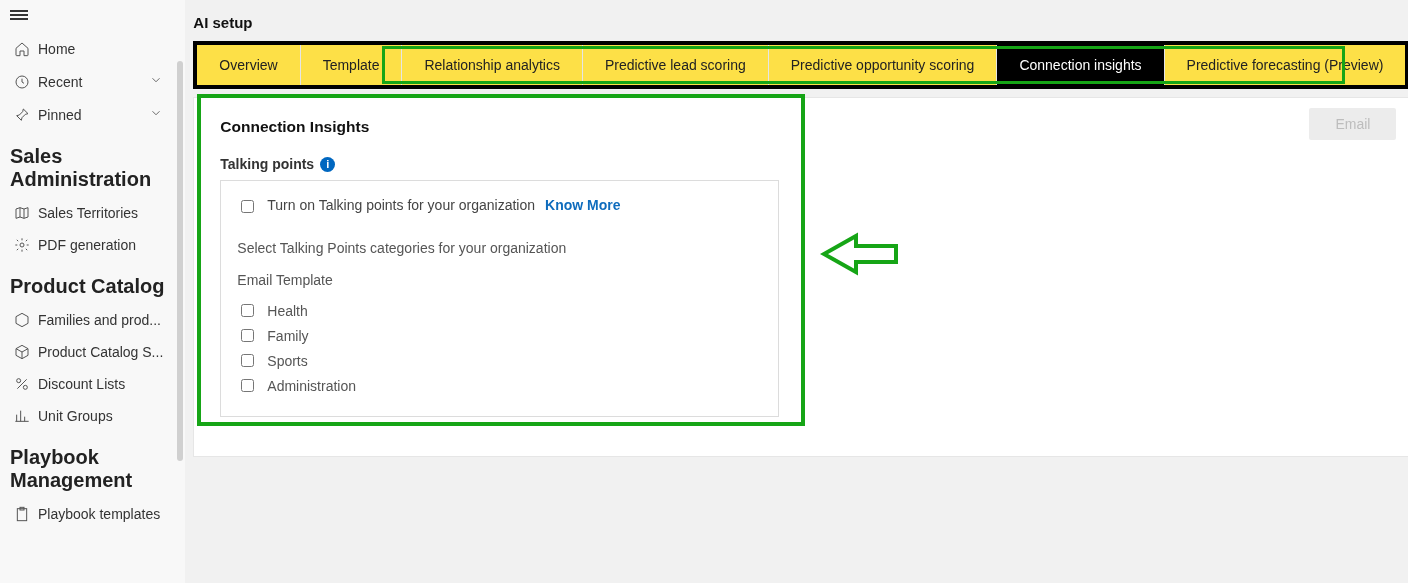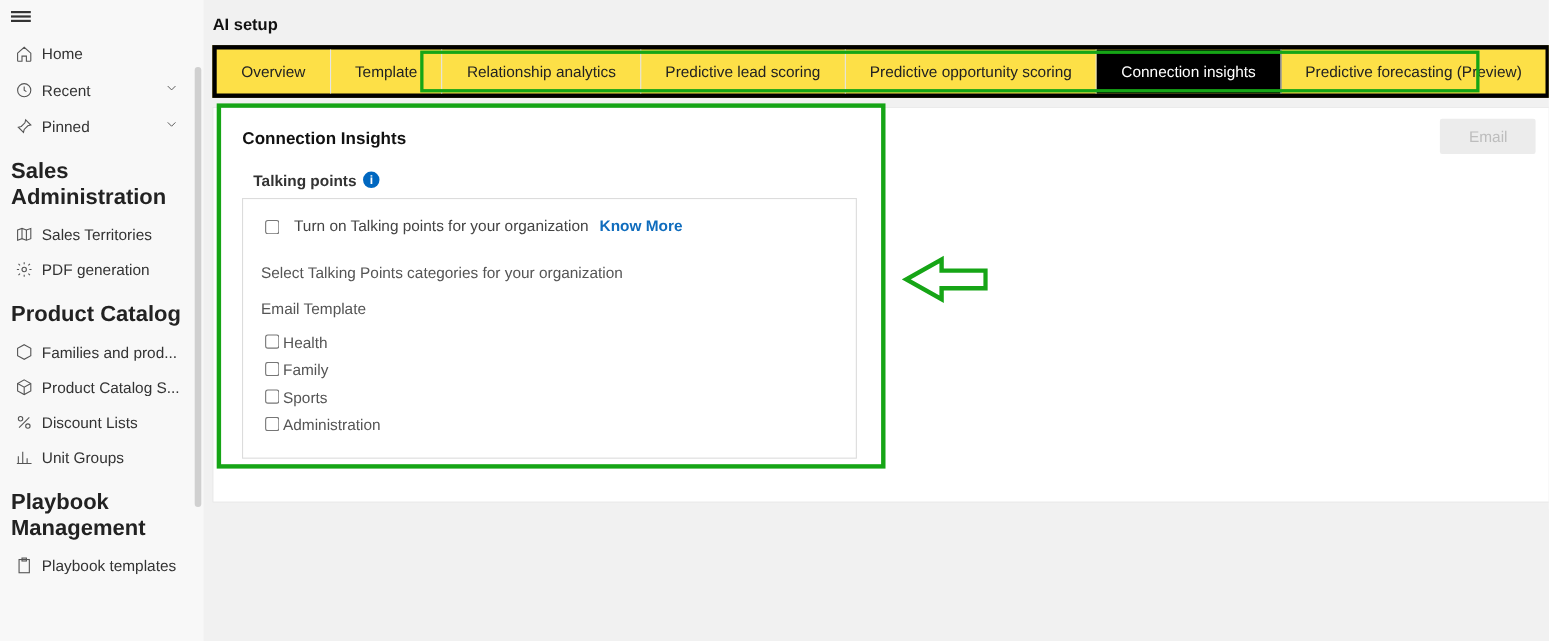--- a/index.html
+++ b/index.html
@@ -73,38 +73,38 @@
     background:#ececec; color:#bdbdbd;
     padding:8px 26px; border-radius:2px; font-size:14px;
     border:none;
   }
   .ci-box {
     width:595px; margin:8px 0 0 8px; padding:8px 18px 18px 18px;
   }
   .ci-title {
     font-weight:600; font-size:15.5px; color:#111; padding:4px 0 20px 0;
   }
-  .tp-row { display:flex; gap:6px; font-weight:600; font-size:14px; padding-bottom:8px;margin-left:10px;}
+  .tp-row { display:flex; align-items:center; gap:6px; font-weight:600; font-size:14px; padding-bottom:8px;}
   .info-badge {
     width:15px; height:15px; border-radius:50%; background:#0067c0;
     color:#fff; display:inline-flex; align-items:center; justify-content:center;
     font-size:11px; font-weight:700;
   }
   .tp-card {
     border:1px solid #dcdcdc; padding:16px 16px 18px 16px;
   }
   .tp-turn-row {
     display:flex; align-items:flex-start; gap:10px; font-size:14px; color:#444;
     padding-bottom:24px;
   }
   .link { color:#0f6cbd; font-weight:600; cursor:pointer; }
   .subtext { color:#555; font-size:14px; padding-bottom:16px; }
   .email-tpl { color:#555; font-size:14px; padding-bottom:10px; }
   .cat-row {
-    display:flex; align-items:center; color:#555; font-size:14px;
+    display:flex; align-items:center; gap:10px; color:#555; font-size:14px;
     padding:3px 0;
   }
   input[type=checkbox]{ width:13px; height:13px; }
   .green-box-panel {
     position:absolute; border:4px solid #16a516; pointer-events:none;
   }
   .annot-arrow {
     position:absolute; pointer-events:none;
   }
   svg.icon-svg { stroke:#555; fill:none; stroke-width:1.5; }

